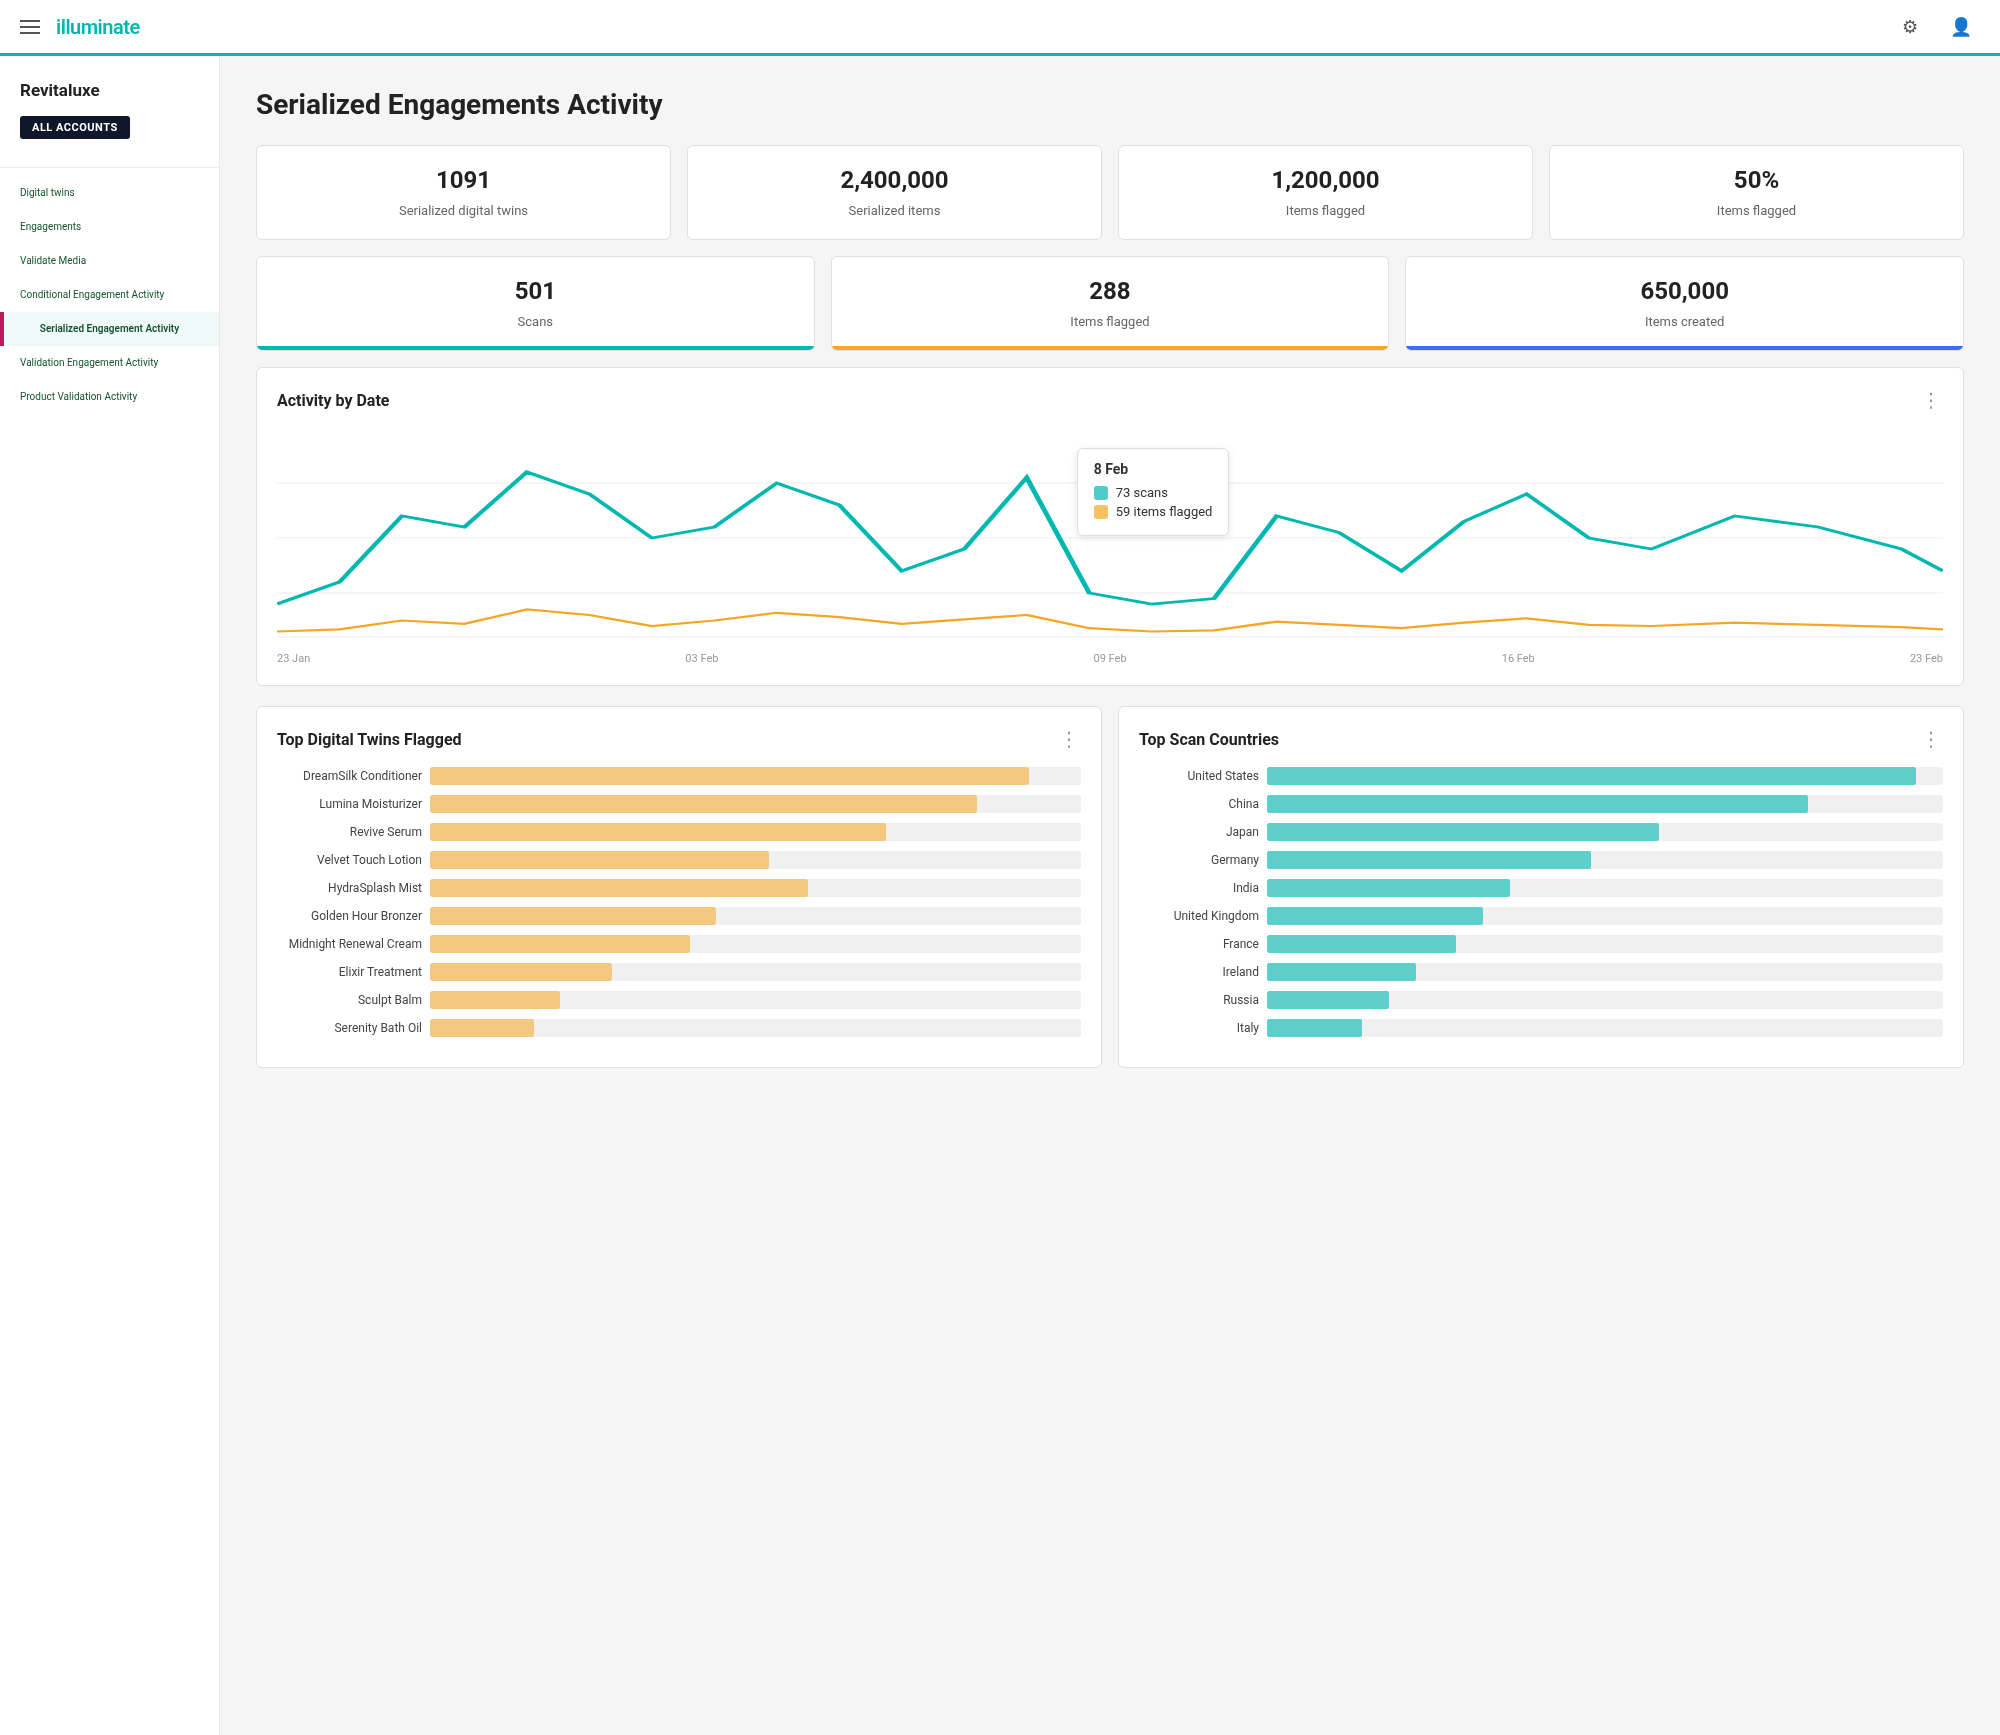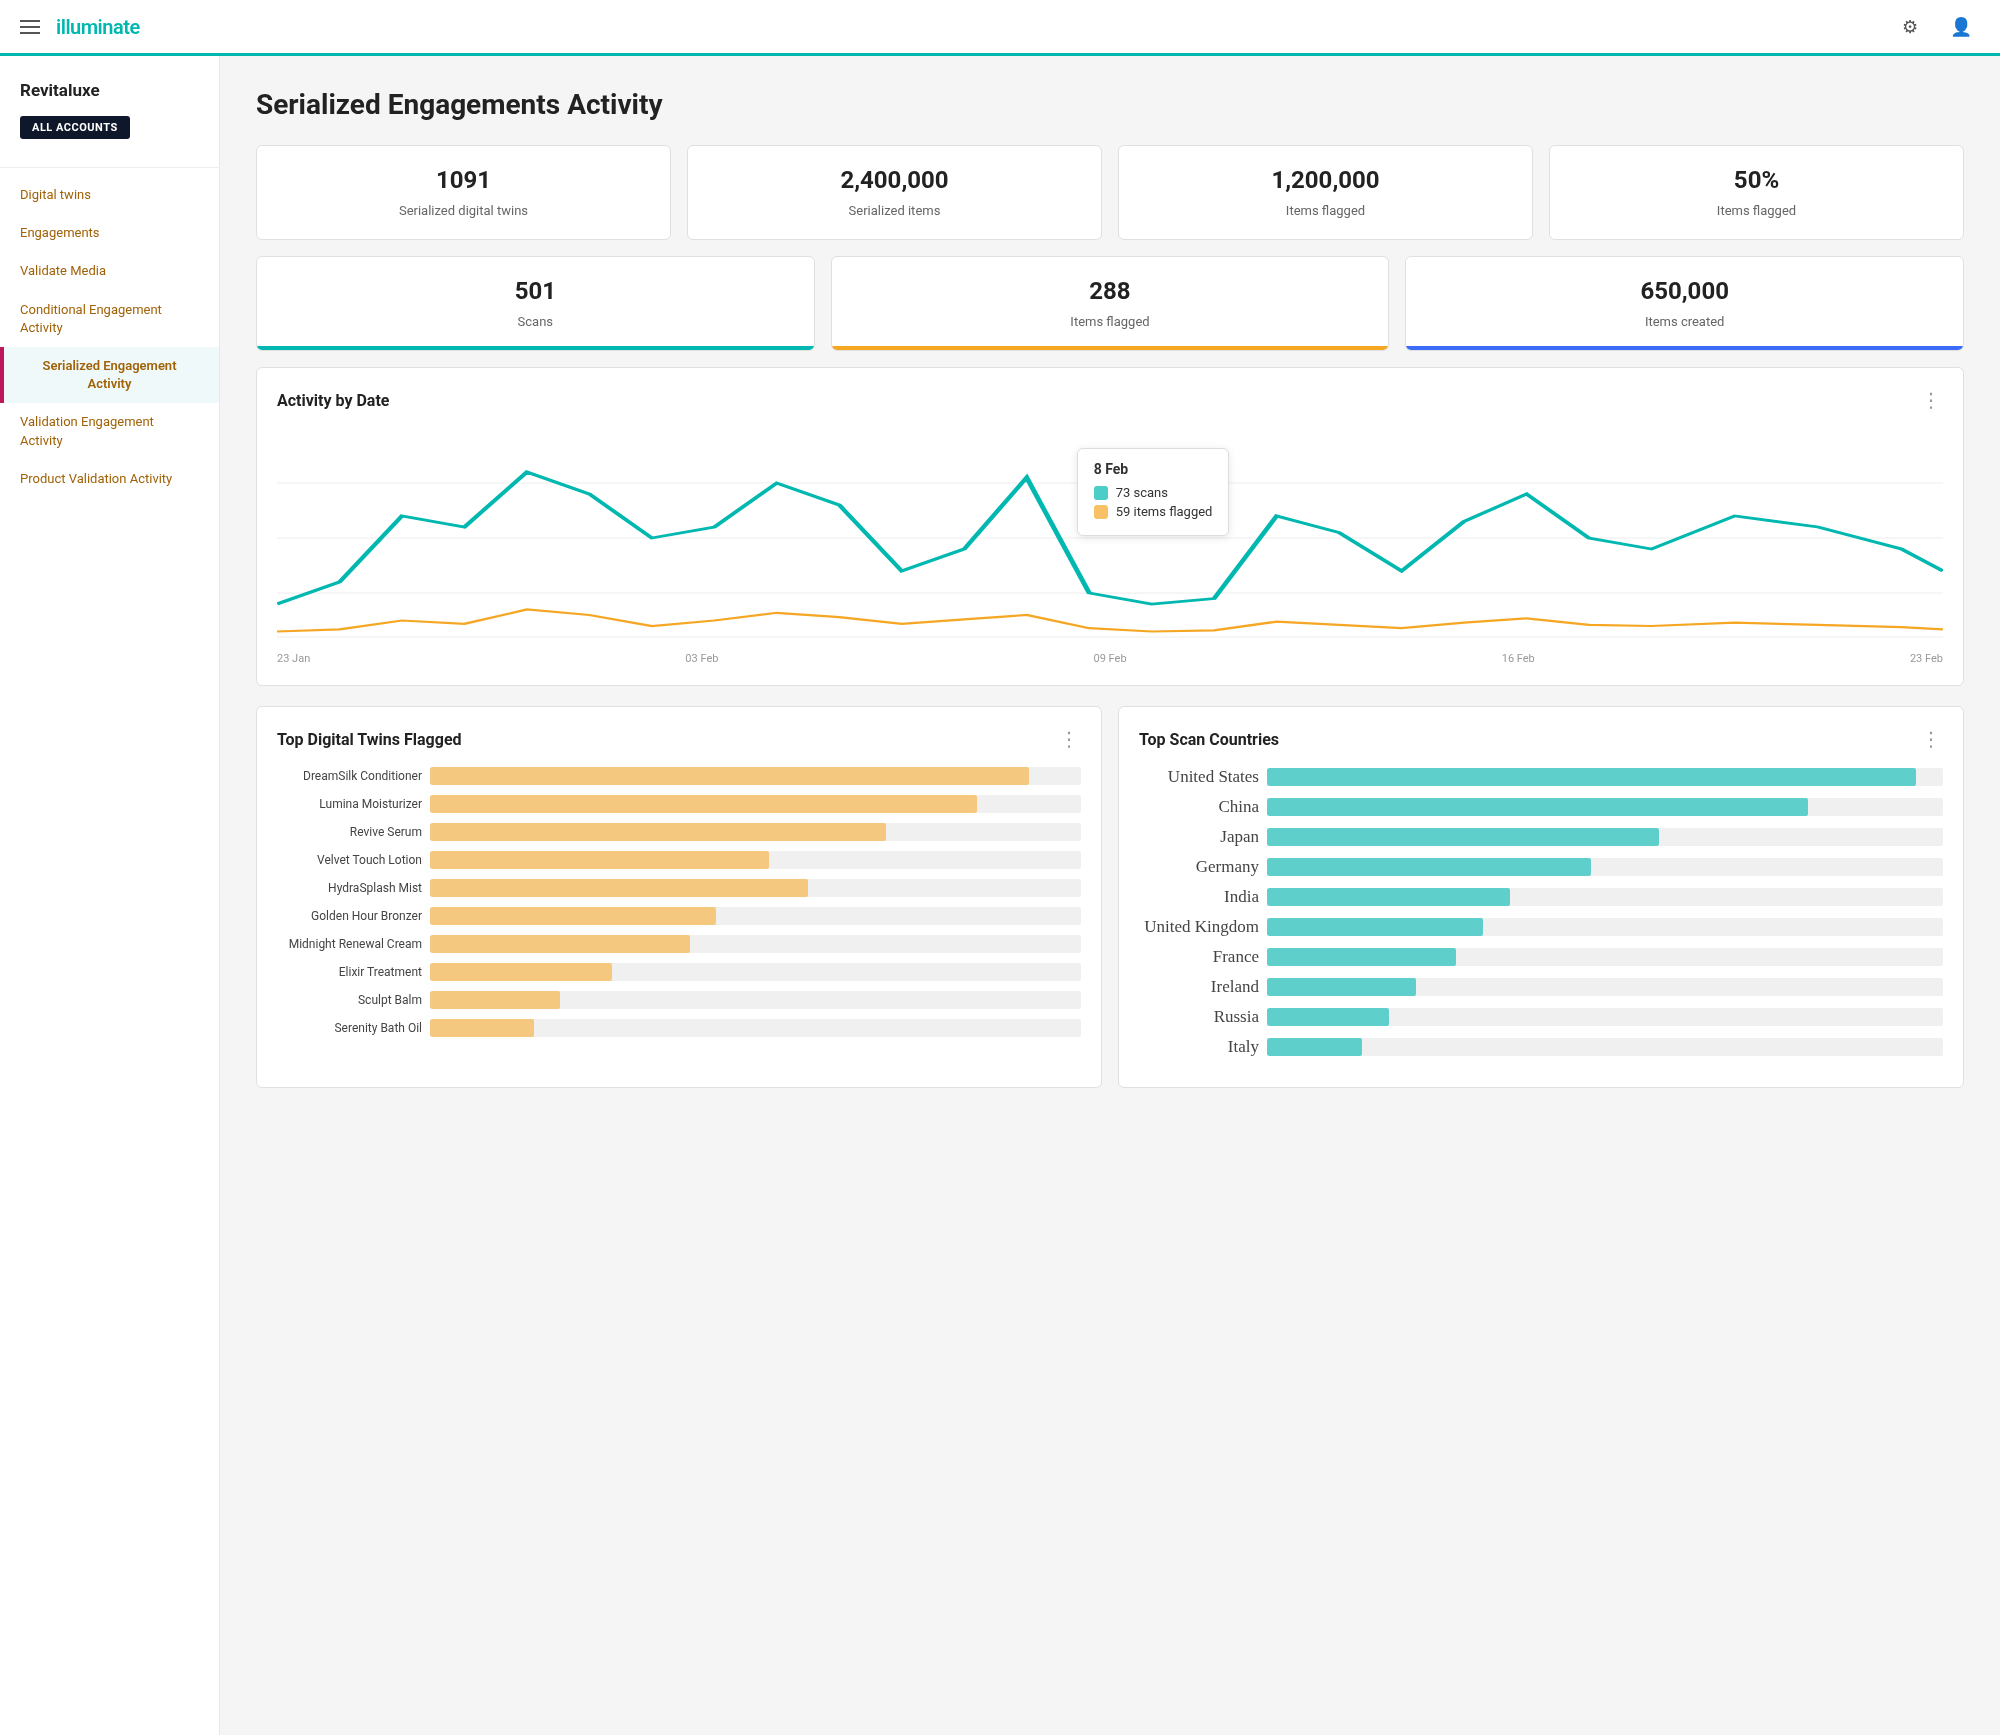--- a/index.html
+++ b/index.html
@@ -56,23 +56,23 @@
       border-radius: 3px;
       margin: 0 20px 20px;
       cursor: pointer;
       letter-spacing: 0.5px;
     }
     .sidebar-divider { height: 1px; background: #eee; margin: 8px 0; }
     .sidebar-nav { list-style: none; }
     .sidebar-nav li a {
       display: block;
       padding: 10px 20px;
-      color: #a16207;
+      color: #14532d;
       text-decoration: none;
-      font-size: 13px;
+      font-size: 10px;
       line-height: 1.4;
     }
     .sidebar-nav li.active {
       border-left: 4px solid #be185d;
       background: #f0f9f9;
       text-align: center;
     }
     .sidebar-nav li.active a {
       font-weight: 600;
       padding-left: 16px;
@@ -230,26 +230,25 @@
       gap: 8px;
     }
     .bar-item-label {
       font-size: 12px;
       color: #444;
       text-align: right;
       width: 145px;
       flex-shrink: 0;
     }
     .bar-item-label-right {
-      font-size: 17px;
+      font-size: 12px;
       color: #444;
       text-align: right;
       width: 120px;
       flex-shrink: 0;
-      font-family: Liberation Serif, serif;
     }
     .bar-track {
       flex: 1;
       height: 18px;
       background: #f0f0f0;
       border-radius: 2px;
       overflow: hidden;
     }
     .bar-fill-orange {
       height: 100%;

